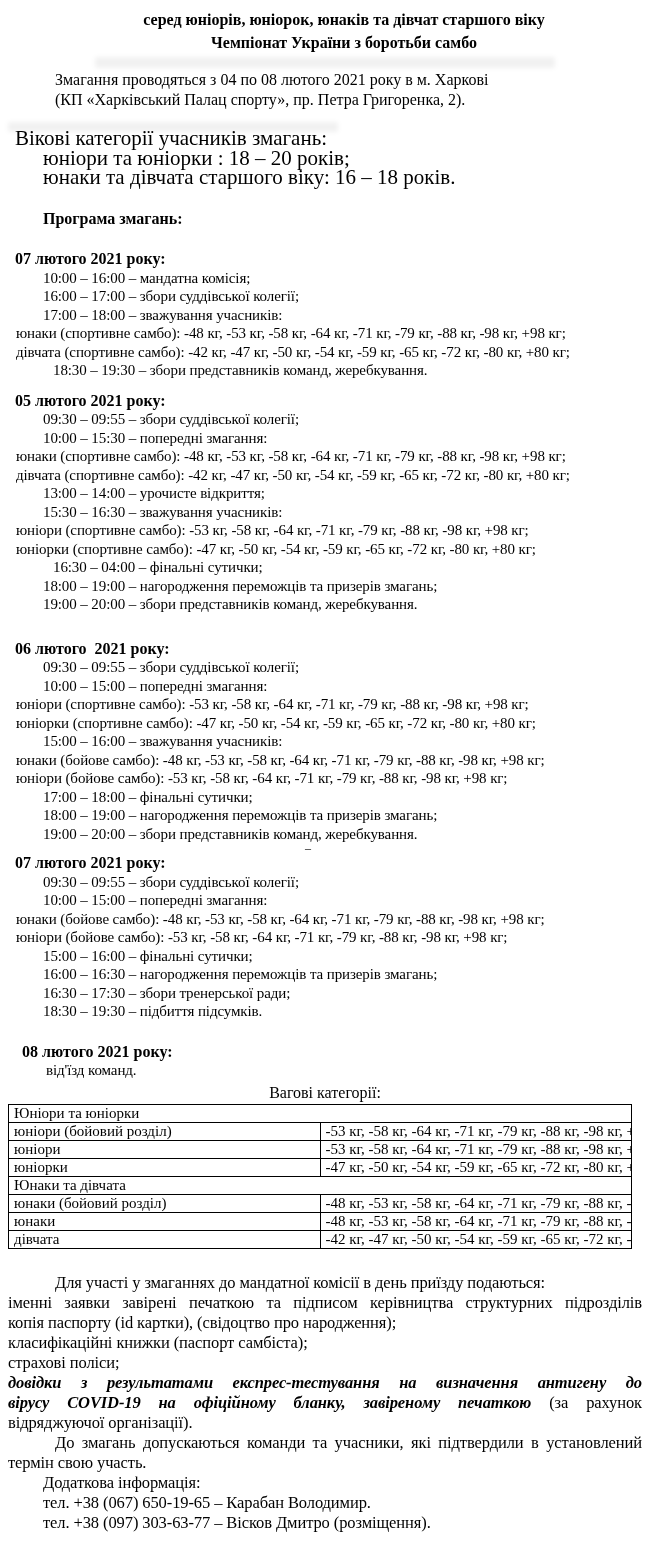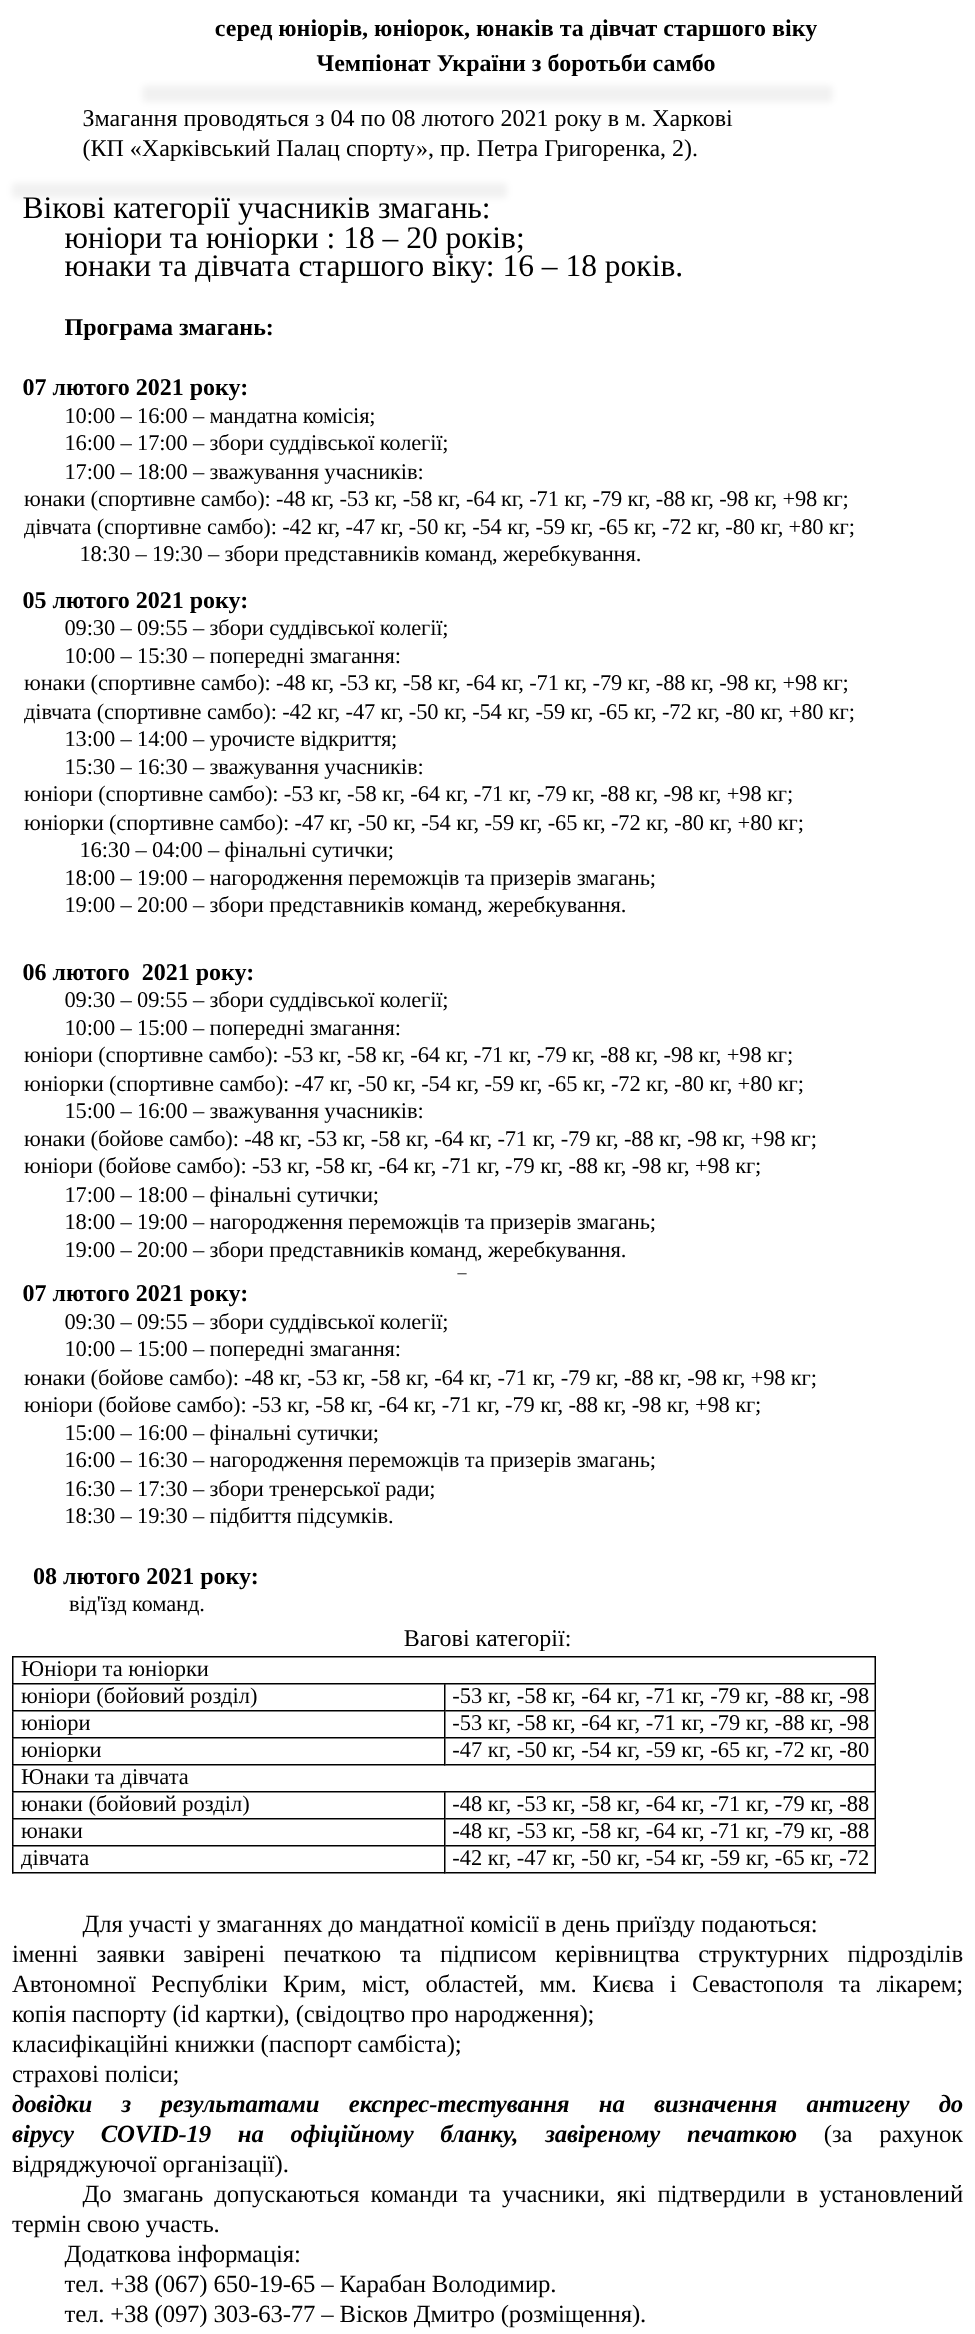--- a/index.html
+++ b/index.html
@@ -35,21 +35,21 @@
   #day-07 { margin-top: 0; }
   #day-08 { margin-top: 22px; }
   #day-08 .day-h { margin-left: 14px; }
   .i1 { margin-left: 35px; }
   .i2 { margin-left: 8px; }
   .i3 { margin-left: 45px; }
   .i4 { margin-left: 38px; }
   .stray { margin-left: 297px; height: 11px; line-height: 10px; font-size: 12px; }
 
   .weights-title { text-align: center; margin-top: 3px; font-size: 16px; line-height: 19px; }
-  table.wt { border-collapse: collapse; width: 576px; margin-top: 2px; font-size: 15px; table-layout: fixed; }
+  table.wt { border-collapse: collapse; width: 624px; margin-top: 2px; font-size: 15px; table-layout: fixed; }
   .wt td { border: 1px solid #000; padding: 0 5px; height: 17px; line-height: 17px; white-space: nowrap; overflow: hidden; }
   .wt td.c1 { width: 162px; }
 
   .req { margin-top: 24px; font-size: 16.5px; line-height: 20px; }
   .req > div { letter-spacing: -0.1px; }
   .jl { text-align: justify; text-align-last: justify; }
   .bi { font-weight: bold; font-style: italic; }
   .first-ind { margin-left: 47px; }
   .ind-just { text-indent: 47px; text-align: justify; text-align-last: justify; }
   .ml35 { margin-left: 35px; }
@@ -170,21 +170,20 @@
       <tr>
         <td class="c1">дівчата</td>
         <td>-42 кг, -47 кг, -50 кг, -54 кг, -59 кг, -65 кг, -72 кг, -80 кг, + 80 кг</td>
       </tr>
     </tbody>
   </table>
 
   <div class="req">
     <div class="first-ind">Для участі у змаганнях до мандатної комісії в день приїзду подаються:</div>
     <div class="jl">іменні заявки завірені печаткою та підписом керівництва структурних підрозділів</div>
-    <div class="jl">Автономної Республіки Крим, міст, областей, мм. Києва і Севастополя та лікарем;</div>
     <div>копія паспорту (id картки), (свідоцтво про народження);</div>
     <div>класифікаційні книжки (паспорт самбіста);</div>
     <div>страхові поліси;</div>
     <div class="jl bi">довідки з результатами експрес-тестування на визначення антигену до</div>
     <div class="jl">
       <span class="bi">вірусу COVID-19 на офіційному бланку, завіреному печаткою</span>
       <span>(за рахунок</span>
     </div>
     <div>відряджуючої організації).</div>
     <div class="ind-just">До змагань допускаються команди та учасники, які підтвердили в установлений</div>

